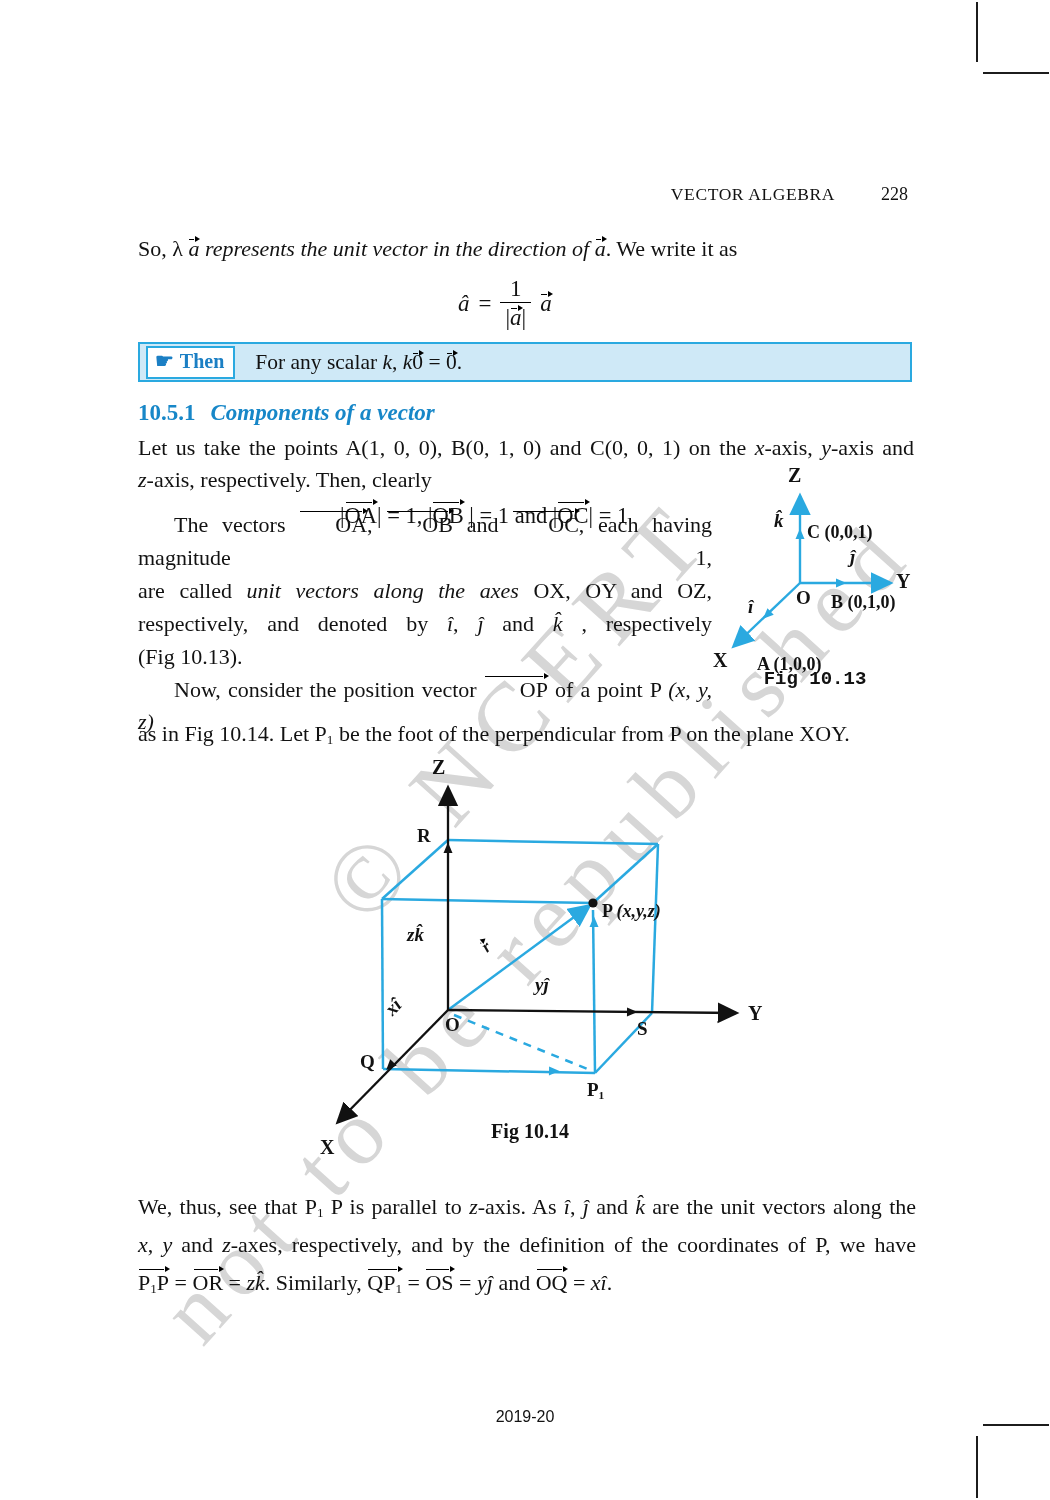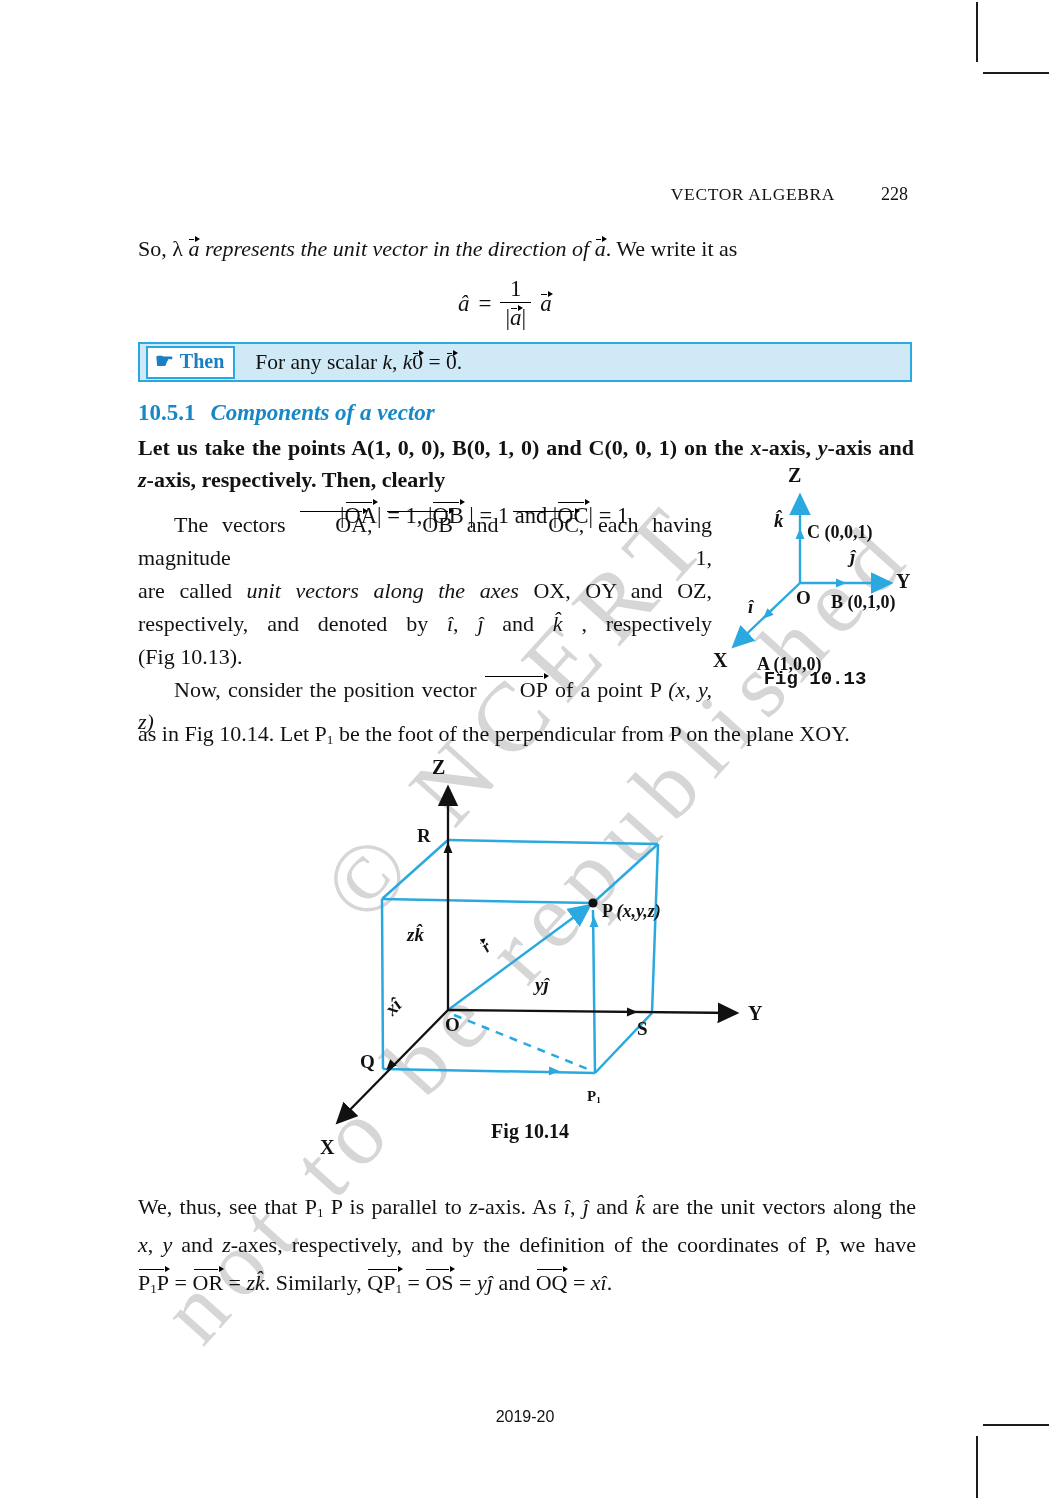--- a/index.html
+++ b/index.html
@@ -92,21 +92,21 @@
     </span>
     <span class="note-text">
       <span>For any scalar </span><span class="it">k</span><span>,  </span><span class="it">k</span><span class="vec vlo">0</span><span> = </span><span class="vec vlo">0</span><span>.</span>
     </span>
   </div>
 
   <div class="sec">
     <span>10.5.1</span><span class="ttl">Components of a vector</span>
   </div>
 
-  <div class="blk" style="left:138px;top:432px;width:776px;font-weight:bold;">
+  <div class="blk" style="left:138px;top:432px;width:776px;">
     <div class="jl"><span>Let us take the points A(1, 0, 0), B(0, 1, 0) and C(0, 0, 1) on the </span><span class="it">x</span><span>-axis, </span><span class="it">y</span><span>-axis and</span></div>
     <div><span class="it">z</span><span>-axis, respectively. Then, clearly</span></div>
   </div>
 
   <div class="blk" style="left:340px;top:500px;font-size:22.5px;">
     <span>|</span><span class="vec">OA</span><span>| = 1, |</span><span class="vec">OB</span><span> | = 1 and |</span><span class="vec">OC</span><span>| = 1</span>
   </div>
 
   <div class="blk" style="left:138px;top:508px;width:574px;line-height:33px;">
     <div class="jl" style="text-indent:36px;"><span>The vectors </span><span class="vec">OA</span><span>,  </span><span class="vec">OB</span><span> and </span><span class="vec">OC</span><span>, each having magnitude 1,</span></div>
@@ -192,21 +192,21 @@
     <span class="fl ax" style="left:152px;top:8px;">Z</span>
     <span class="fl" style="left:137px;top:77px;font-size:19px;">R</span>
     <span class="fl it" style="left:127px;top:176px;font-size:19px;">zk̂</span>
     <span class="fl it vec vlo" style="left:203px;top:190px;font-size:17px;transform:rotate(-40deg);">r</span>
     <span class="fl it" style="left:255px;top:226px;font-size:19px;">yĵ</span>
     <span class="fl it" style="left:106px;top:248px;font-size:19px;transform:rotate(-45deg);">xî</span>
     <span class="fl" style="left:165px;top:266px;font-size:19px;">O</span>
     <span class="fl ax" style="left:468px;top:254px;">Y</span>
     <span class="fl" style="left:357px;top:270px;font-size:19px;">S</span>
     <span class="fl" style="left:80px;top:303px;font-size:19px;">Q</span>
-    <span class="fl" style="left:307px;top:331px;font-size:15px;margin-top:9px;"><span>P</span><sub class="sb">1</sub></span>
+    <span class="fl" style="left:307px;top:331px;font-size:19px;"><span>P</span><sub class="sb">1</sub></span>
     <span class="fl" style="left:322px;top:153px;"><span>P </span><span class="it">(x,y,z)</span></span>
     <span class="fl ax" style="left:40px;top:388px;">X</span>
     <div class="cap" style="left:170px;top:372px;width:160px;">Fig 10.14</div>
   </div>
 
   <div class="blk" style="left:138px;top:1188px;width:778px;line-height:38px;">
     <div class="jl"><span>We, thus, see that P</span><sub class="sb">1</sub><span> P is parallel to </span><span class="it">z</span><span>-axis. As </span><span class="it">î</span><span>, </span><span class="it">ĵ</span><span> and </span><span class="it">k̂</span><span>  are the unit vectors along the</span></div>
     <div class="jl"><span class="it">x</span><span>, </span><span class="it">y</span><span> and </span><span class="it">z</span><span>-axes, respectively, and by the definition of the coordinates of P, we have</span></div>
     <div>
       <span class="vec"><span>P</span><sub class="sb">1</sub><span>P</span></span><span> = </span><span class="vec">OR</span><span> = </span><span class="it">z</span><span class="it">k̂</span><span>. Similarly, </span><span class="vec"><span>QP</span><sub class="sb">1</sub></span><span> = </span><span class="vec">OS</span><span> = </span><span class="it">y</span><span class="it">ĵ</span><span> and </span><span class="vec">OQ</span><span> = </span><span class="it">x</span><span class="it">î</span><span>.</span>

